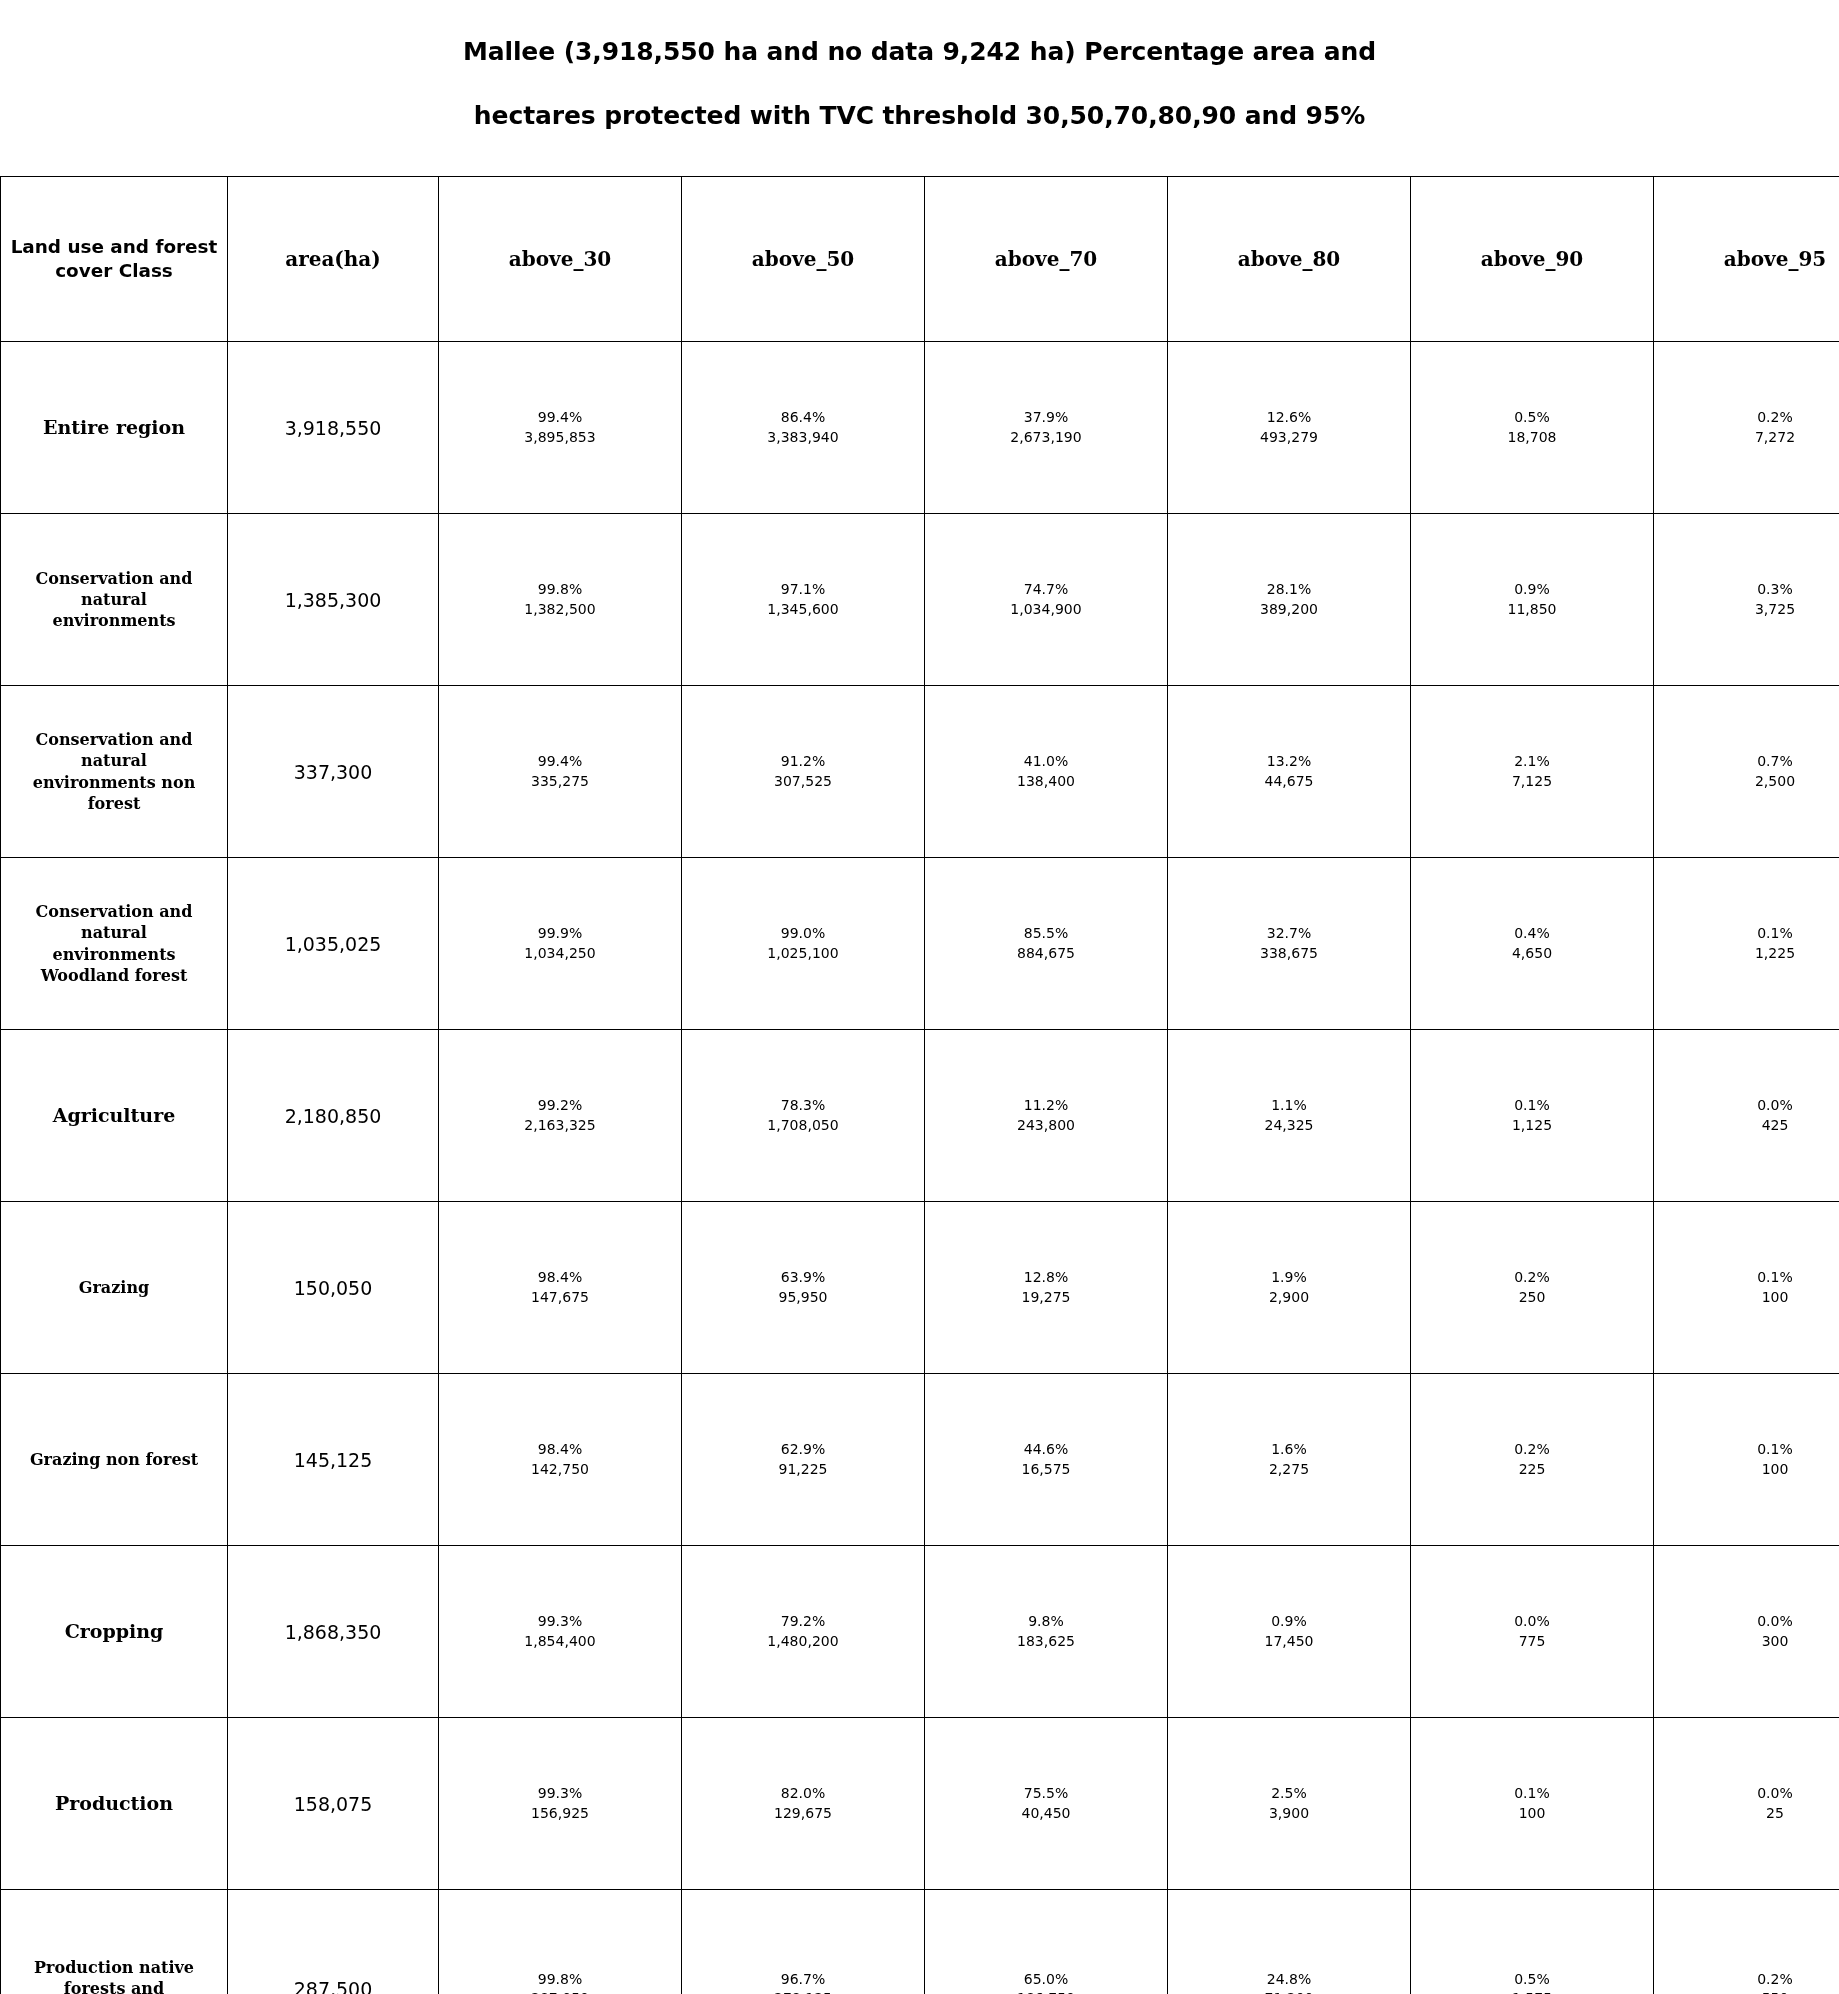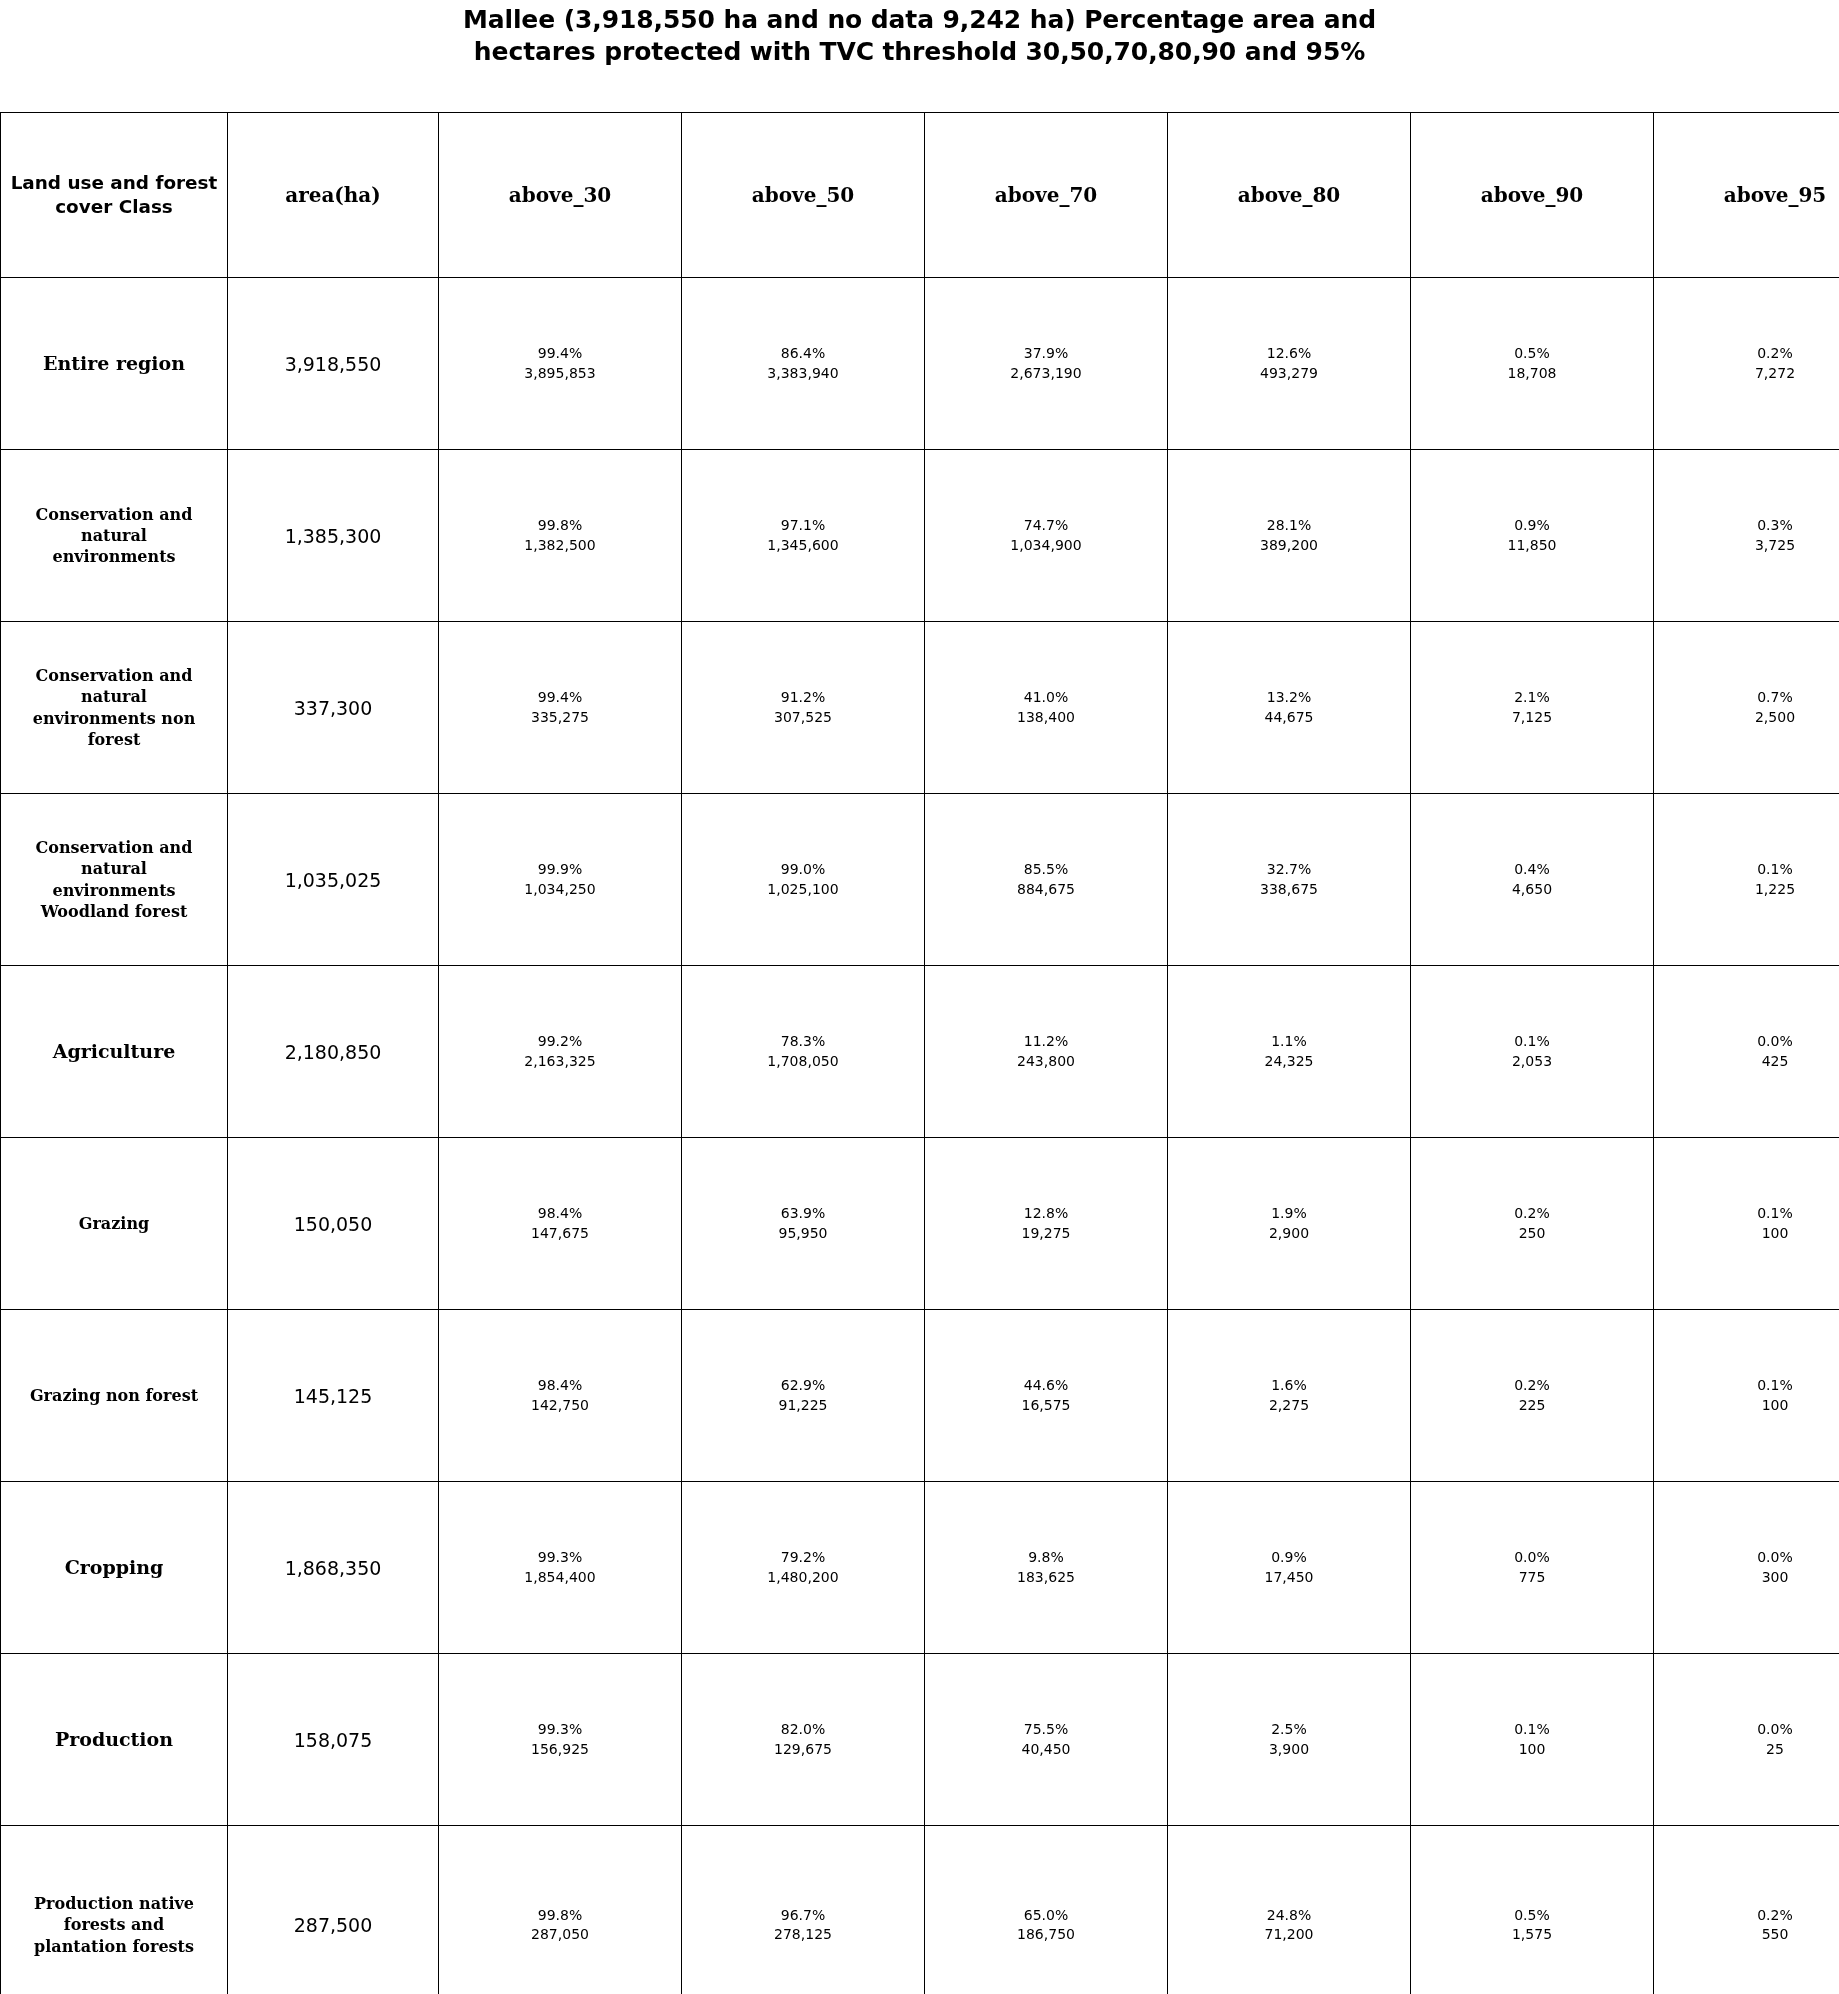--- a/index.html
+++ b/index.html
@@ -23,21 +23,21 @@
     text-align: center;
     font-family: "DejaVu Sans", sans-serif;
     font-weight: bold;
     font-size: 25px;
     line-height: 1.28;
     padding-top: 4px;
     padding-left: 80px;
     padding-right: 80px;
     letter-spacing: -0.1px;
   }
-  .title-line { display: block; }
+  .title-line { display: block; margin-top: 32px; }
 
   table.data {
     border-collapse: collapse;
     table-layout: fixed;
     margin: 0 auto;
     margin-top: 44px;
     width: 1760px;
     border: 1.2px solid #000;
   }
   table.data td, table.data th {
@@ -263,21 +263,21 @@
         <td class="valcell">
           <span class="pct">11.2%</span>
           <span class="ha">243,800</span>
         </td>
         <td class="valcell">
           <span class="pct">1.1%</span>
           <span class="ha">24,325</span>
         </td>
         <td class="valcell">
           <span class="pct">0.1%</span>
-          <span class="ha">2,053</span>
+          <span class="ha">1,125</span>
         </td>
         <td class="valcell">
           <span class="pct">0.0%</span>
           <span class="ha">425</span>
         </td>
       </tr>
 
       <tr>
         <td class="rowlabel">Grazing</td>
         <td class="area">150,050</td>

